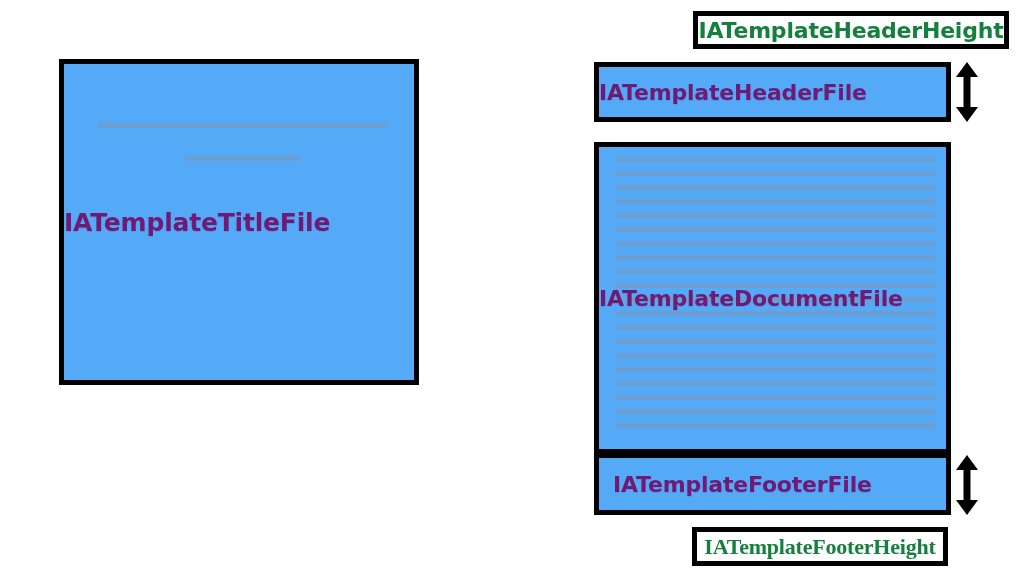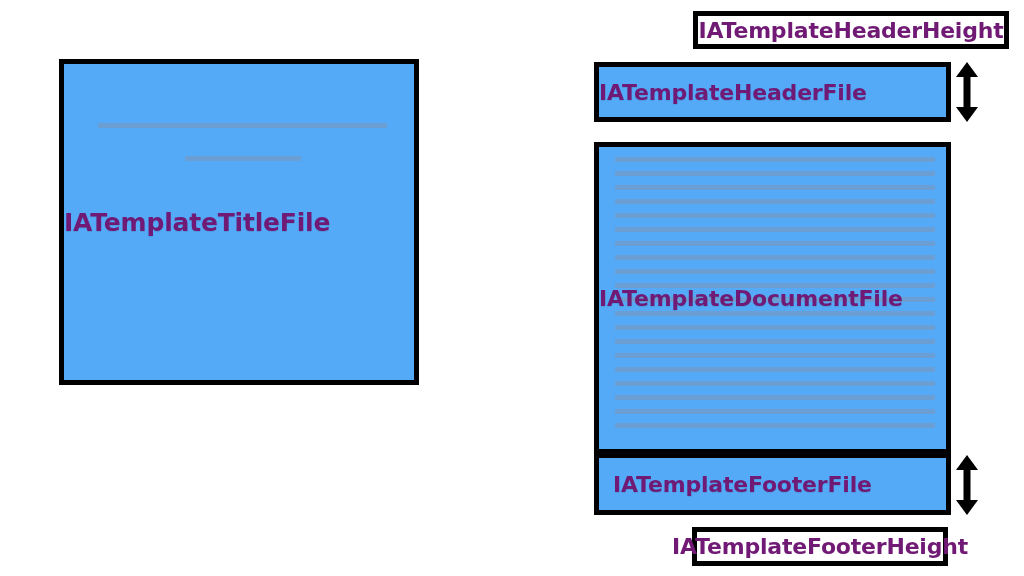--- a/index.html
+++ b/index.html
@@ -121,40 +121,41 @@
     background: #6b9fd4;
     border-radius: 1px;
   }
 
   
   .callout {
     position: absolute;
     box-sizing: border-box;
     background: #ffffff;
     border: 5px solid #000000;
-    color: #701a75;
+    color: #15803d;
     font-weight: bold;
     font-size: 22px;
     display: flex;
     align-items: center;
     justify-content: center;
     white-space: nowrap;
     letter-spacing: -0.2px;
   }
   #header-height-callout {
     left: 693px;
     top: 11px;
     width: 316px;
     height: 38px;
   }
   #footer-height-callout {
     left: 692px;
     top: 527px;
     width: 256px;
     height: 39px;
+    font-family: Liberation Serif, serif;
   }
 
   
   .dim-arrow {
     position: absolute;
     width: 30px;
   }
   #header-dim-arrow { left: 952px; top: 62px;  height: 60px; }
   #footer-dim-arrow { left: 952px; top: 455px; height: 60px; }
 </style>

